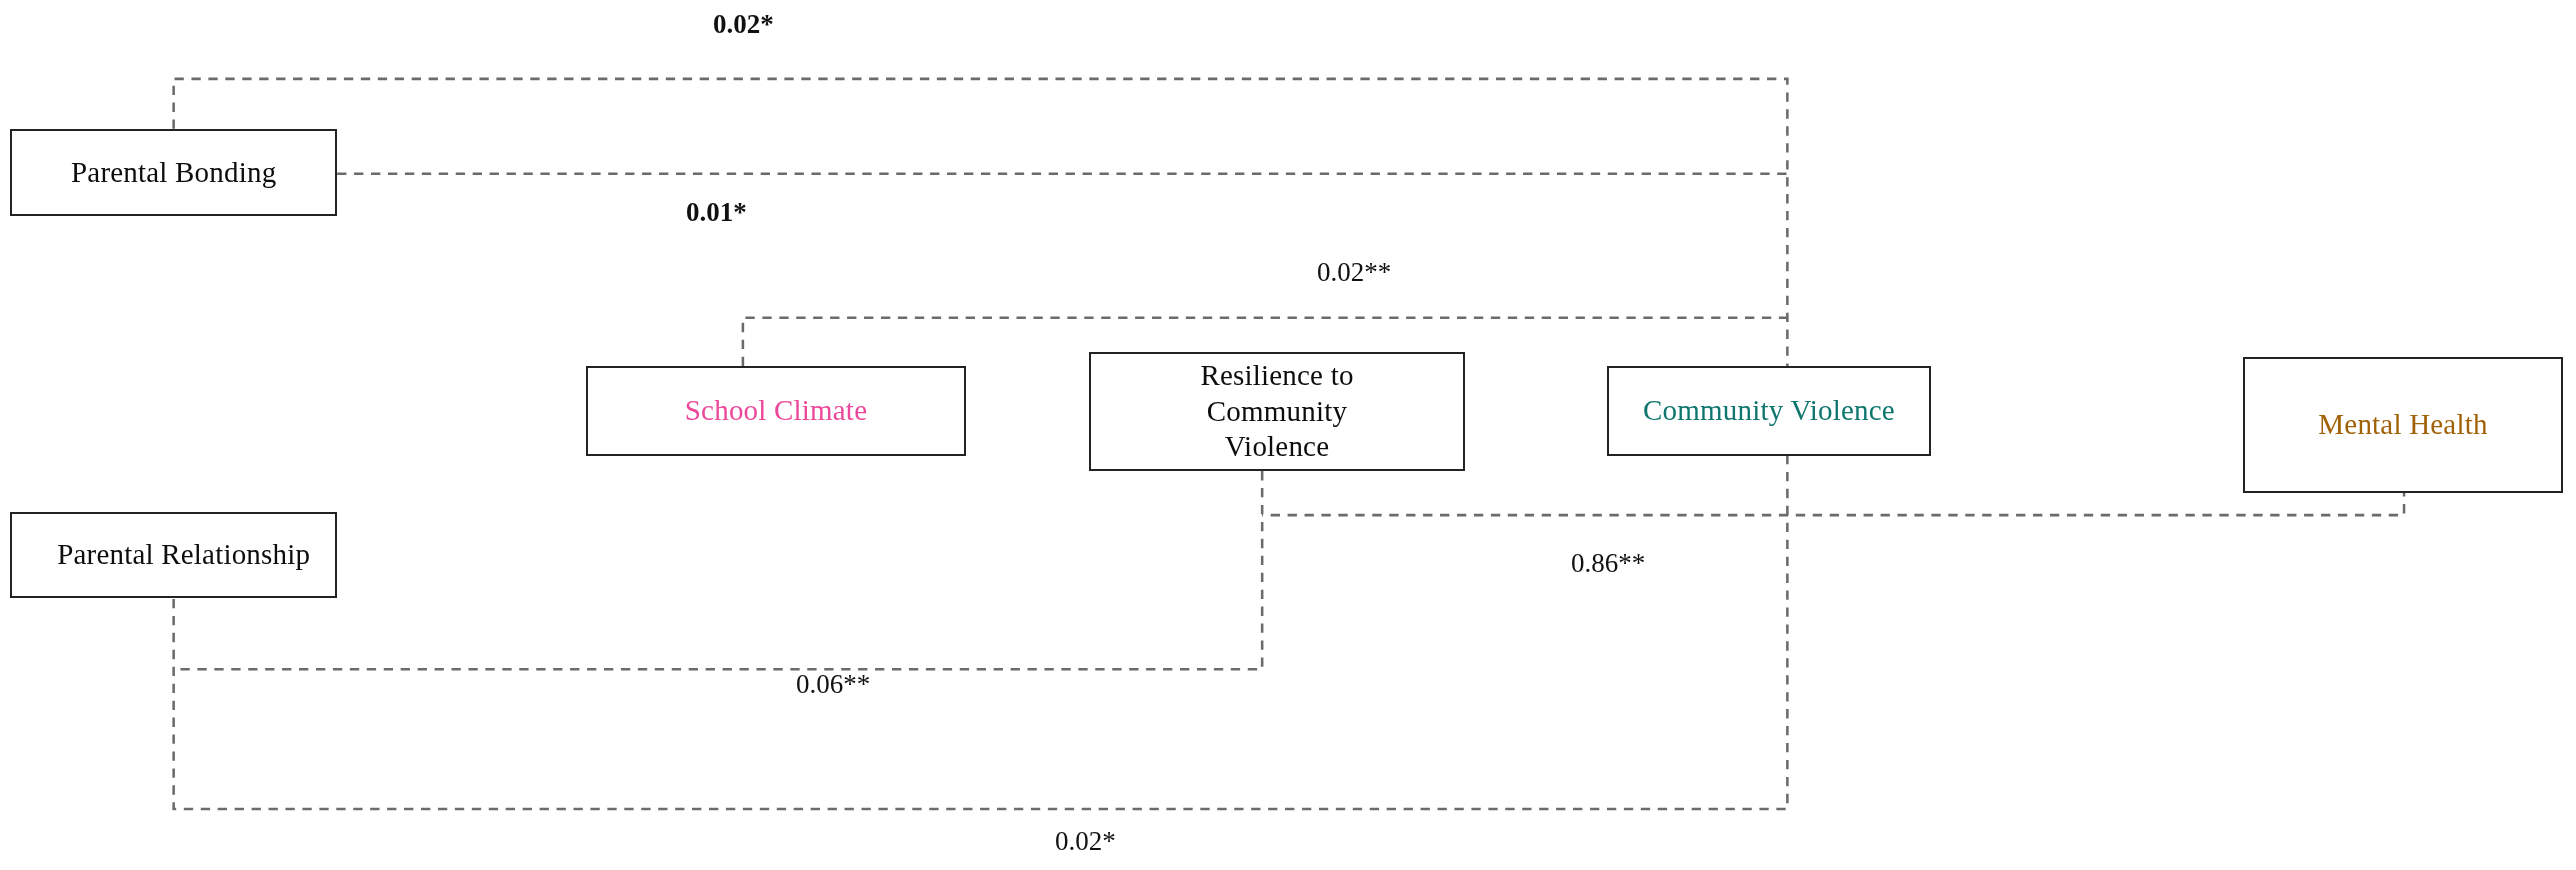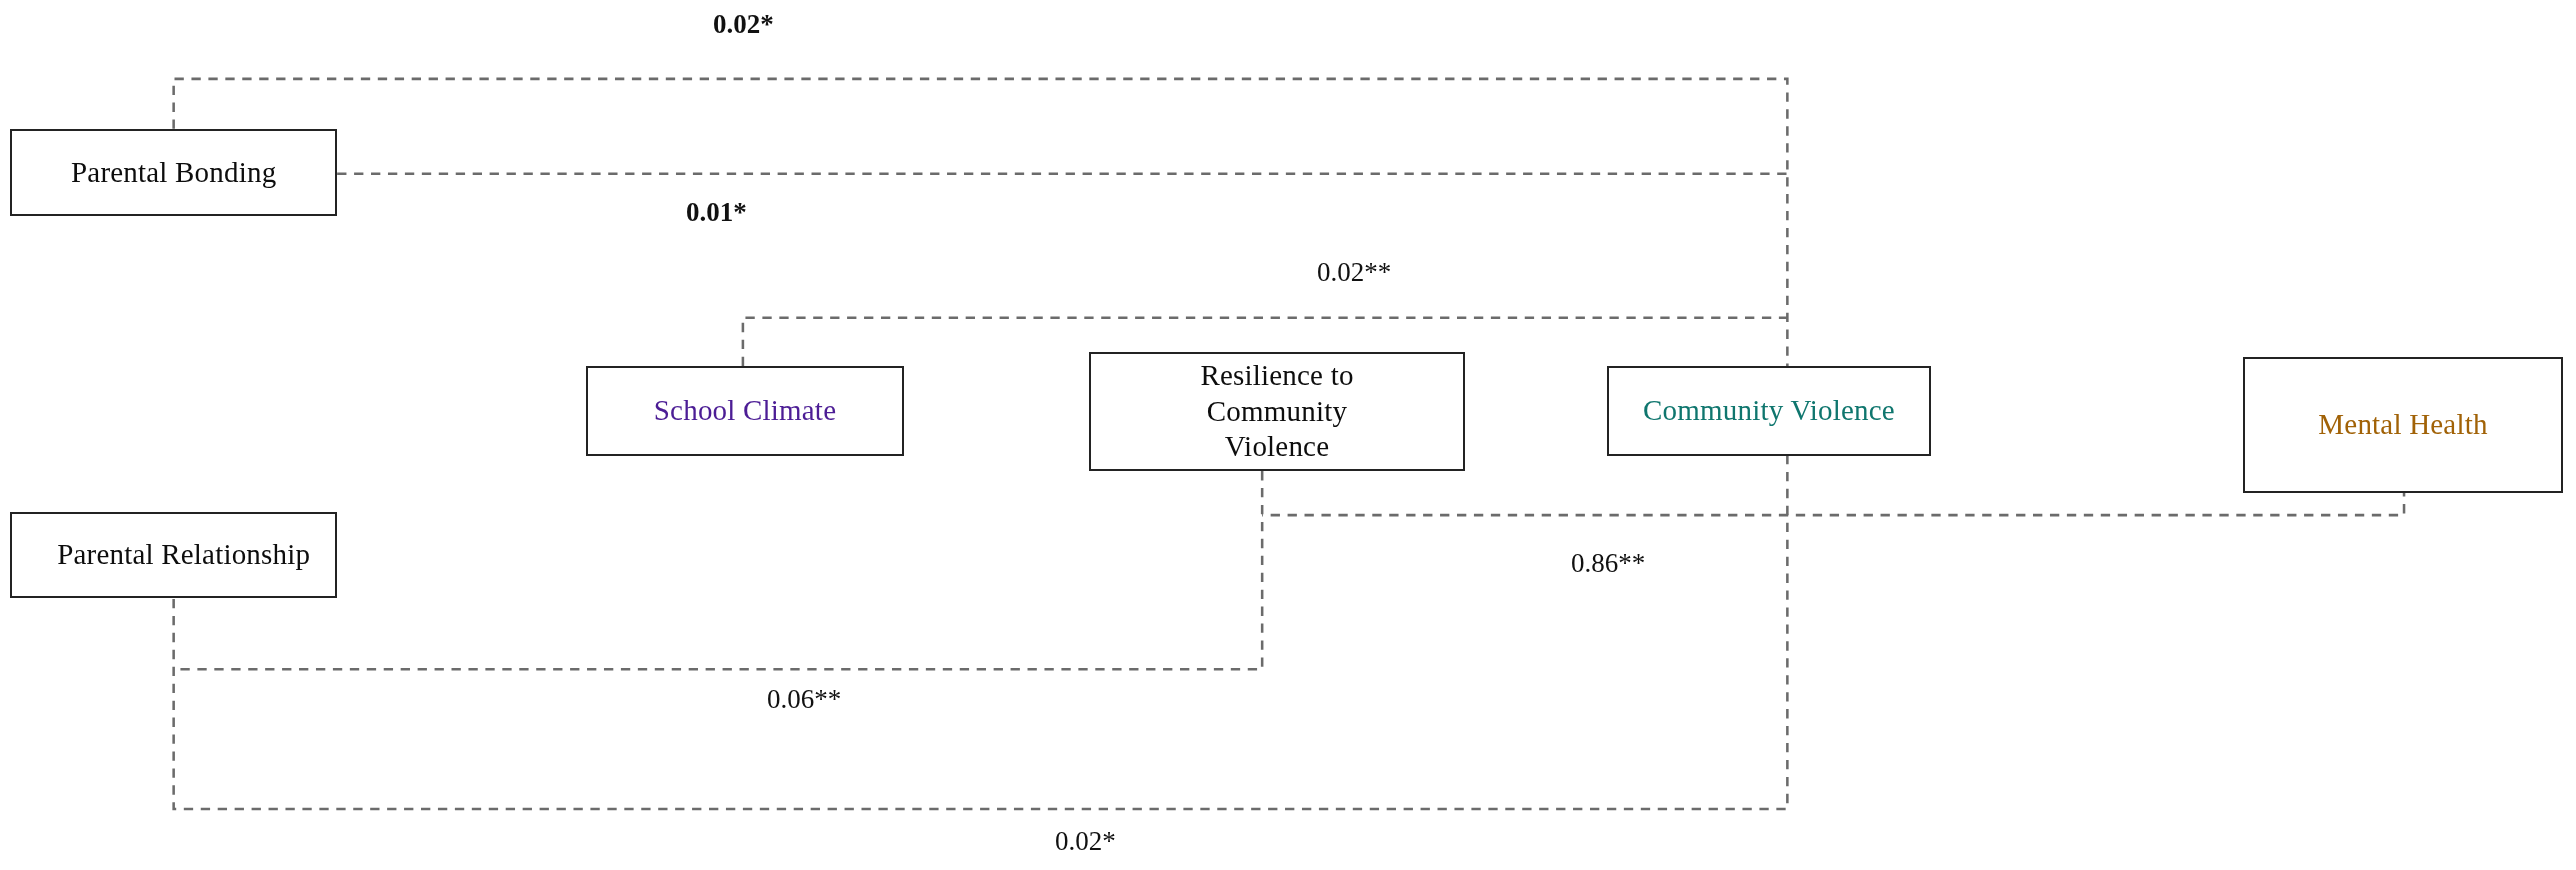--- a/index.html
+++ b/index.html
@@ -48,36 +48,36 @@
       </g>
   </svg>
 
   <div id="node-layer">
       <div class="node" style="left: 10.2px; top: 129px; width: 327px; height: 87px; border-color: rgb(35, 35, 35); color: rgb(13, 13, 13); justify-content: center;">
         <span>Parental Bonding</span>
       </div>
       <div class="node" style="left: 10.2px; top: 512px; width: 327px; height: 86px; border-color: rgb(35, 35, 35); color: rgb(13, 13, 13); padding-left: 20px;">
         <span>Parental Relationship</span>
       </div>
-      <div class="node" style="left: 586px; top: 366px; width: 318px; height: 90px; border-color: rgb(35, 35, 35); color: #4c1d95;">
+      <div class="node" style="left: 586px; top: 366px; width: 380px; height: 90px; border-color: rgb(35, 35, 35); color: #ec4899;">
         <span>School Climate</span>
       </div>
       <div class="node" style="left: 1089px; top: 352px; width: 376px; height: 119px; border-color: rgb(35, 35, 35); color: rgb(13, 13, 13);">
         <span>Resilience to<br>Community<br>Violence</span>
       </div>
       <div class="node" style="left: 1607px; top: 366px; width: 324px; height: 90px; border-color: rgb(35, 35, 35); color: #0f766e;">
         <span>Community Violence</span>
       </div>
       <div class="node" style="left: 2243px; top: 357px; width: 320px; height: 136px; border-color: rgb(35, 35, 35); color: #a16207; align-items: center;">
         <span>Mental Health</span>
       </div>
     </div>
   <div id="label-layer">
       <div class="plabel reg" style="left: 713px; top: 8.5px;">0.02*</div>
       <div class="plabel reg" style="left: 686px; top: 197px;">0.01*</div>
       <div class="plabel" style="left: 1317px; top: 257px;">0.02**</div>
       <div class="plabel" style="left: 1571px; top: 548px;">0.86**</div>
-      <div class="plabel" style="left: 767px; top: 669px; margin-top: 15px;">0.06**</div>
+      <div class="plabel" style="left: 796px; top: 669px;">0.06**</div>
       <div class="plabel" style="left: 1055px; top: 826px;">0.02*</div>
     </div>
 
 </div>
 
 
 </body></html>

